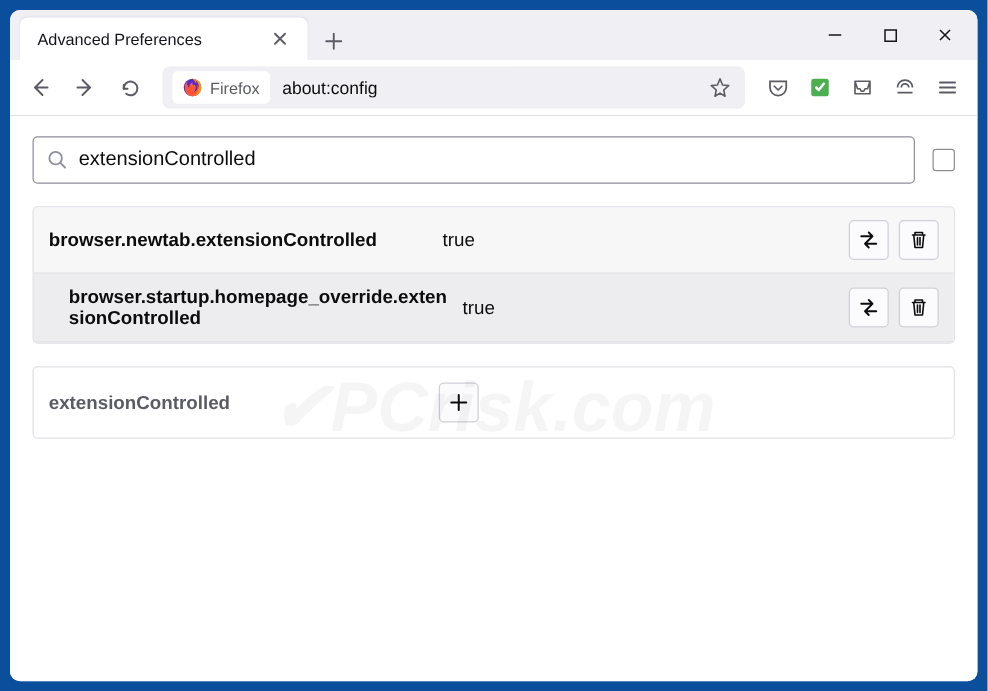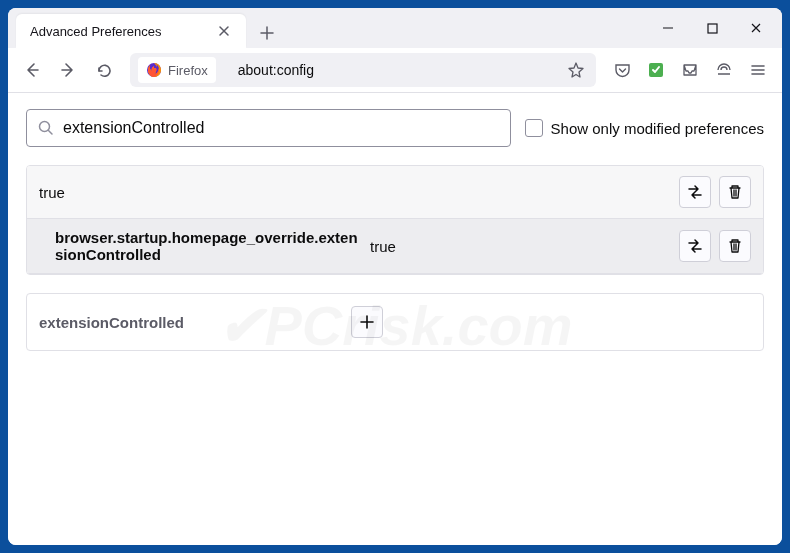--- a/index.html
+++ b/index.html
@@ -93,21 +93,21 @@
   display: flex; align-items: center; gap: 6px;
   padding: 2px 8px;
   background: #fff;
   border-radius: 4px;
   height: 26px;
 }
 .ff-icon { width: 16px; height: 16px; }
 .identity-label { font-size: 13px; color: #5b5b66; }
 .url-input {
   flex: 1; border: none; background: transparent;
-  font-size: 14px; color: #0c0c0d; padding: 0 22px; outline: none;
+  font-size: 14px; color: #0c0c0d; padding: 0 10px; outline: none;
 }
 .star-btn { width: 28px; height: 28px; display:flex;align-items:center;justify-content:center; }
 .toolbar-right { display: flex; gap: 2px; }
 .tr-btn {
   width: 32px; height: 32px;
   display: flex; align-items: center; justify-content: center;
   border-radius: 4px;
 }
 .content {
   flex: 1;
@@ -337,26 +337,26 @@
     <div class="search-row">
       <div class="search-box">
         <svg width="18" height="18" viewBox="0 0 18 18">
             <circle cx="7.5" cy="7.5" r="5" stroke="#8f8f9d" stroke-width="1.5" fill="none"></circle>
             <line x1="11.5" y1="11.5" x2="15" y2="15" stroke="#8f8f9d" stroke-width="1.5" stroke-linecap="round"></line>
           </svg>
         <input type="text" value="extensionControlled" style="">
       </div>
       <label class="checkbox-wrap">
         <span class="checkbox-box"></span>
-        <span>Show only modified preferences</span>
       </label>
     </div>
 
     <div class="pref-table">
       <div class="pref-row">
+        <div class="pref-name">browser.newtab.extensionControlled</div>
         <div class="pref-value">true</div>
         <div class="row-actions">
           <div class="action-btn">
             <svg width="18" height="18" viewBox="0 0 18 18">
                 <path d="M3 6 H12 M12 6 L9 3 M12 6 L9 9 M15 12 H6 M6 12 L9 9 M6 12 L9 15" stroke="#0c0c0d" stroke-width="1.5" fill="none" stroke-linecap="round" stroke-linejoin="round"></path>
               </svg>
           </div>
           <div class="action-btn">
             <svg width="16" height="16" viewBox="0 0 16 16">
                 <path d="M3 4 H13 M5 4 V2 H11 V4 M4 4 L5 14 H11 L12 4 M7 6 V12 M9 6 V12" stroke="#0c0c0d" stroke-width="1.3" fill="none" stroke-linecap="round" stroke-linejoin="round"></path>

